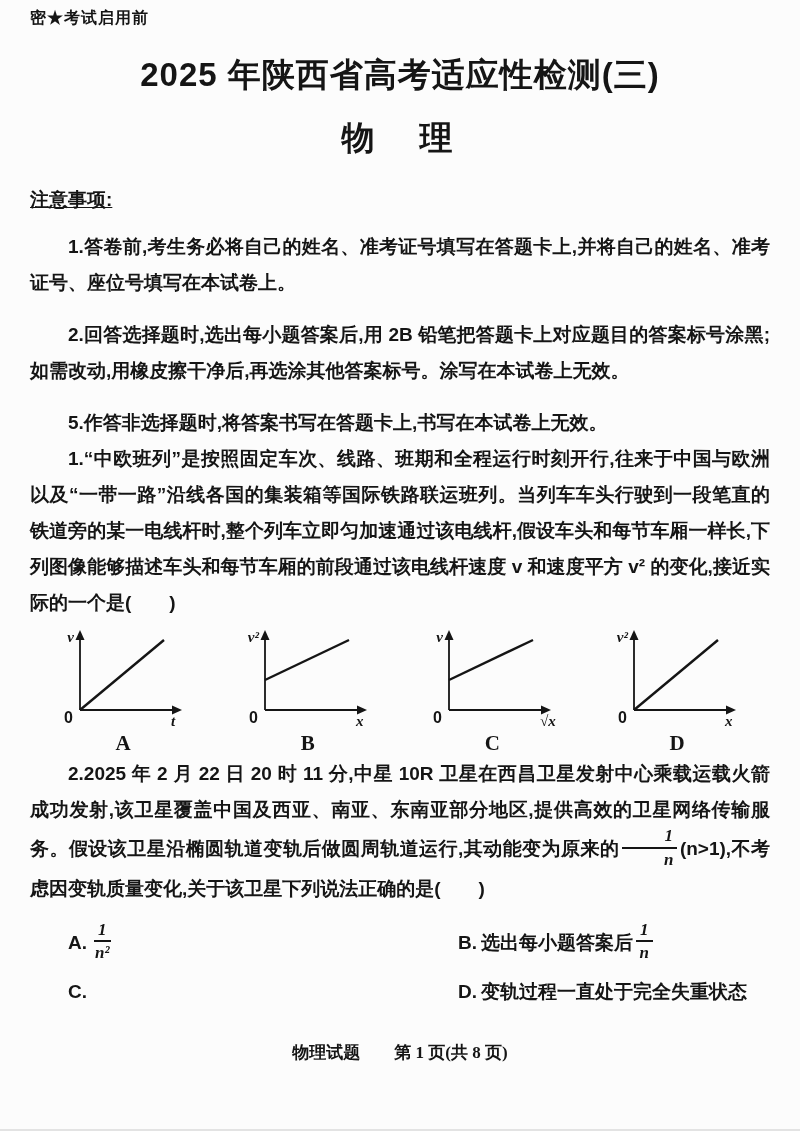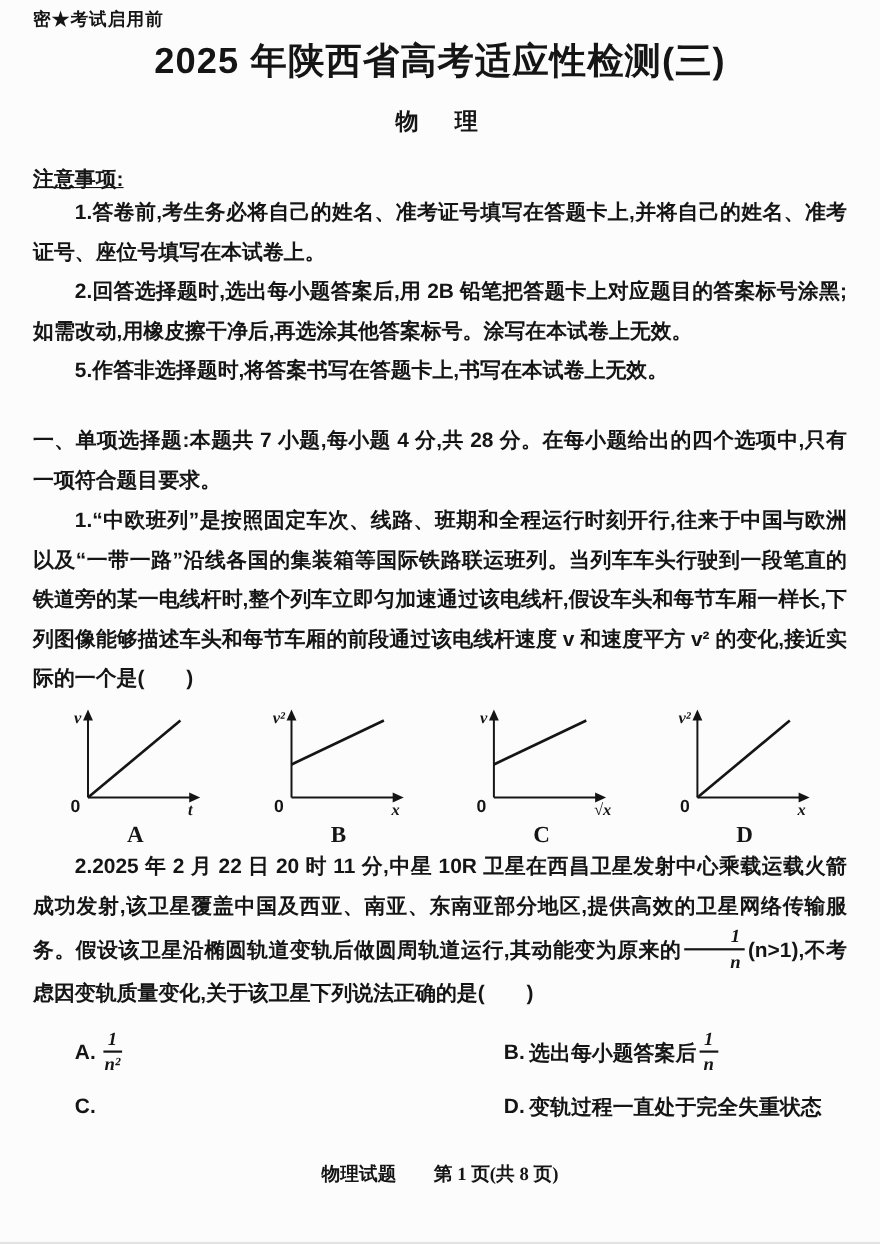--- a/index.html
+++ b/index.html
@@ -13,40 +13,41 @@
     overflow: hidden;
     border-bottom: 2px solid #e3e3e3;
   }
   .page { padding: 8px 30px 0 30px; }
 
   .secrecy { font-size: 16px; letter-spacing: 1px; }
 
   .title {
     text-align: center;
     font-size: 33px;
-    margin-top: 4px;
+    margin-top: 24px;
     letter-spacing: 1px;
   }
   .subject {
     text-align: center;
-    font-size: 21px;
+    font-size: 33px;
     margin-top: 18px;
     letter-spacing: 6px;
   }
 
   .notice-heading {
     font-size: 19px;
     margin-top: 26px;
     text-decoration: underline;
   }
   .para {
     font-size: 19px;
     line-height: 36px;
     text-align: justify;
     text-indent: 2em;
+    margin-top: 16px;
   }
 
   .section-heading {
     font-size: 19px;
     line-height: 37px;
     text-align: justify;
     margin-top: 26px;
   }
   .question { margin-top: 0; }
 
@@ -107,21 +108,20 @@
   <div class="secrecy">密★考试启用前</div>
 
   <h1 class="title">2025 年陕西省高考适应性检测(三)</h1>
   <h2 class="subject">物　理</h2>
 
   <div class="notice-heading">注意事项:</div>
   <p class="para">1.答卷前,考生务必将自己的姓名、准考证号填写在答题卡上,并将自己的姓名、准考证号、座位号填写在本试卷上。</p>
   <p class="para">2.回答选择题时,选出每小题答案后,用 2B 铅笔把答题卡上对应题目的答案标号涂黑;如需改动,用橡皮擦干净后,再选涂其他答案标号。涂写在本试卷上无效。</p>
   <p class="para">5.作答非选择题时,将答案书写在答题卡上,书写在本试卷上无效。</p>
 
-  <p class="section-heading">一、单项选择题:本题共 7 小题,每小题 4 分,共 28 分。在每小题给出的四个选项中,只有一项符合题目要求。</p>
 
   <p class="para question">1.“中欧班列”是按照固定车次、线路、班期和全程运行时刻开行,往来于中国与欧洲以及“一带一路”沿线各国的集装箱等国际铁路联运班列。当列车车头行驶到一段笔直的铁道旁的某一电线杆时,整个列车立即匀加速通过该电线杆,假设车头和每节车厢一样长,下列图像能够描述车头和每节车厢的前段通过该电线杆速度 v 和速度平方 v² 的变化,接近实际的一个是(　　)</p>
 
   <div class="graphs">
       <div class="graph">
         <svg width="158" height="106" viewBox="0 0 158 106">
           <line x1="36" y1="85" x2="36" y2="13" class="ax"></line>
           <path d="M36 5 L31.5 15 L40.5 15 Z" class="fill"></path>
           <line x1="36" y1="85" x2="130" y2="85" class="ax"></line>
           <path d="M138 85 L128 80.5 L128 89.5 Z" class="fill"></path>

